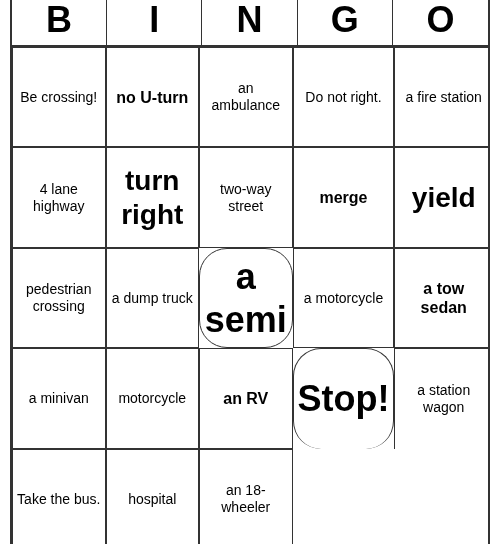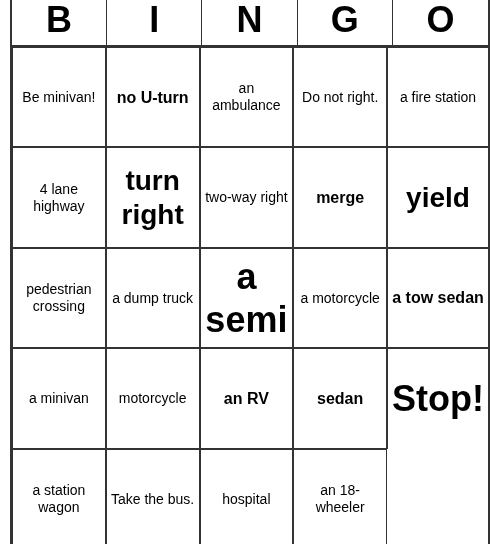--- a/index.html
+++ b/index.html
@@ -53,20 +53,21 @@
       display: flex;
       align-items: center;
       justify-content: center;
       text-align: center;
       padding: 6px 4px;
       line-height: 1.2;
     }
 
     .bingo-cell:nth-child(5n) {
       border-right: none;
+      padding-left: 8px;
     }
 
     .bingo-cell:nth-last-child(-n+5) {
       border-bottom: none;
     }
 
     .size-small {
       font-size: 14px;
     }
 
@@ -80,52 +81,52 @@
     }
 
     .size-xlarge {
       font-size: 28px;
       font-weight: bold;
     }
 
     .size-xxlarge {
       font-size: 36px;
       font-weight: bold;
+      border-radius: 28px;
     }
   </style>
 </head>
 <body>
 
 <div class="bingo-card">
   <div class="bingo-header">
   <div class="bingo-header-cell">B</div>
       <div class="bingo-header-cell">I</div>
       <div class="bingo-header-cell">N</div>
       <div class="bingo-header-cell">G</div>
       <div class="bingo-header-cell">O</div>
     </div>
   <div class="bingo-grid">
-  <div class="bingo-cell size-medium">Be minivan!</div>
+  <div class="bingo-cell size-medium">Be crossing!</div>
       <div class="bingo-cell size-large">no U-turn</div>
       <div class="bingo-cell size-small">an ambulance</div>
       <div class="bingo-cell size-medium">Do not right.</div>
       <div class="bingo-cell size-medium">a fire station</div>
       <div class="bingo-cell size-medium">4 lane highway</div>
       <div class="bingo-cell size-xlarge">turn right</div>
-      <div class="bingo-cell size-medium">two-way right</div>
+      <div class="bingo-cell size-medium">two-way street</div>
       <div class="bingo-cell size-large">merge</div>
       <div class="bingo-cell size-xlarge">yield</div>
       <div class="bingo-cell size-small">pedestrian crossing</div>
       <div class="bingo-cell size-medium">a dump truck</div>
       <div class="bingo-cell size-xxlarge">a semi</div>
       <div class="bingo-cell size-small">a motorcycle</div>
       <div class="bingo-cell size-large">a tow sedan</div>
       <div class="bingo-cell size-medium">a minivan</div>
       <div class="bingo-cell size-small">motorcycle</div>
       <div class="bingo-cell size-large">an RV</div>
-      <div class="bingo-cell size-large">sedan</div>
       <div class="bingo-cell size-xxlarge">Stop!</div>
       <div class="bingo-cell size-medium">a station wagon</div>
       <div class="bingo-cell size-medium">Take the bus.</div>
       <div class="bingo-cell size-medium">hospital</div>
       <div class="bingo-cell size-medium">an 18-wheeler</div>
     </div>
 </div>
 
 </body></html>

